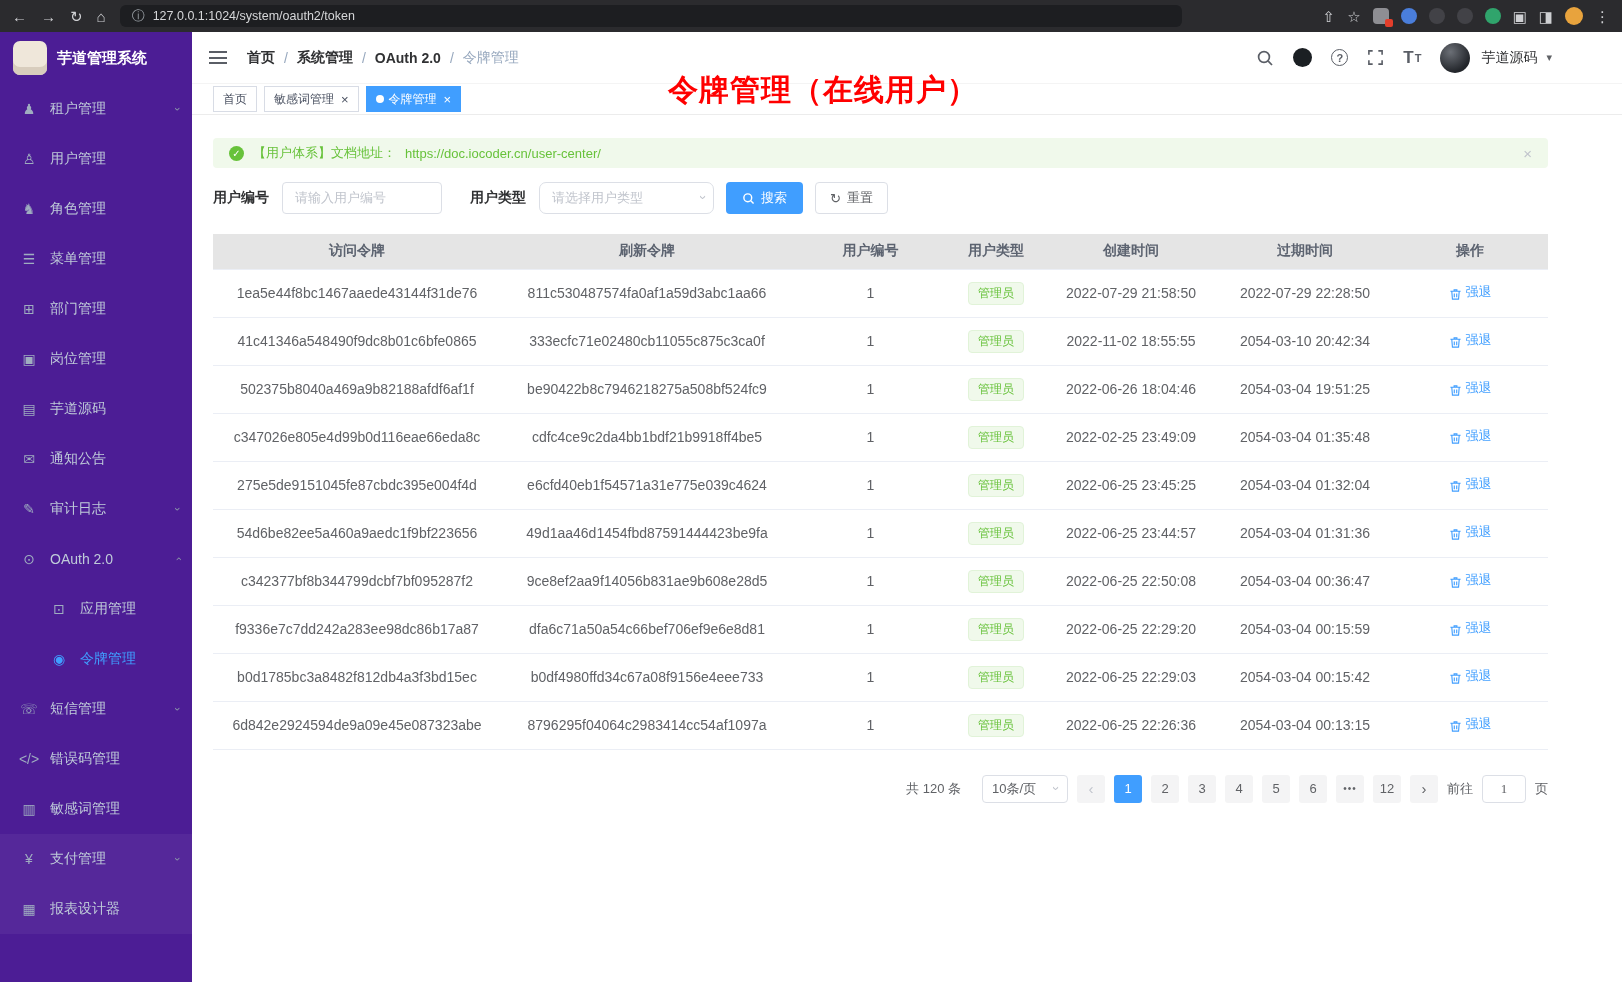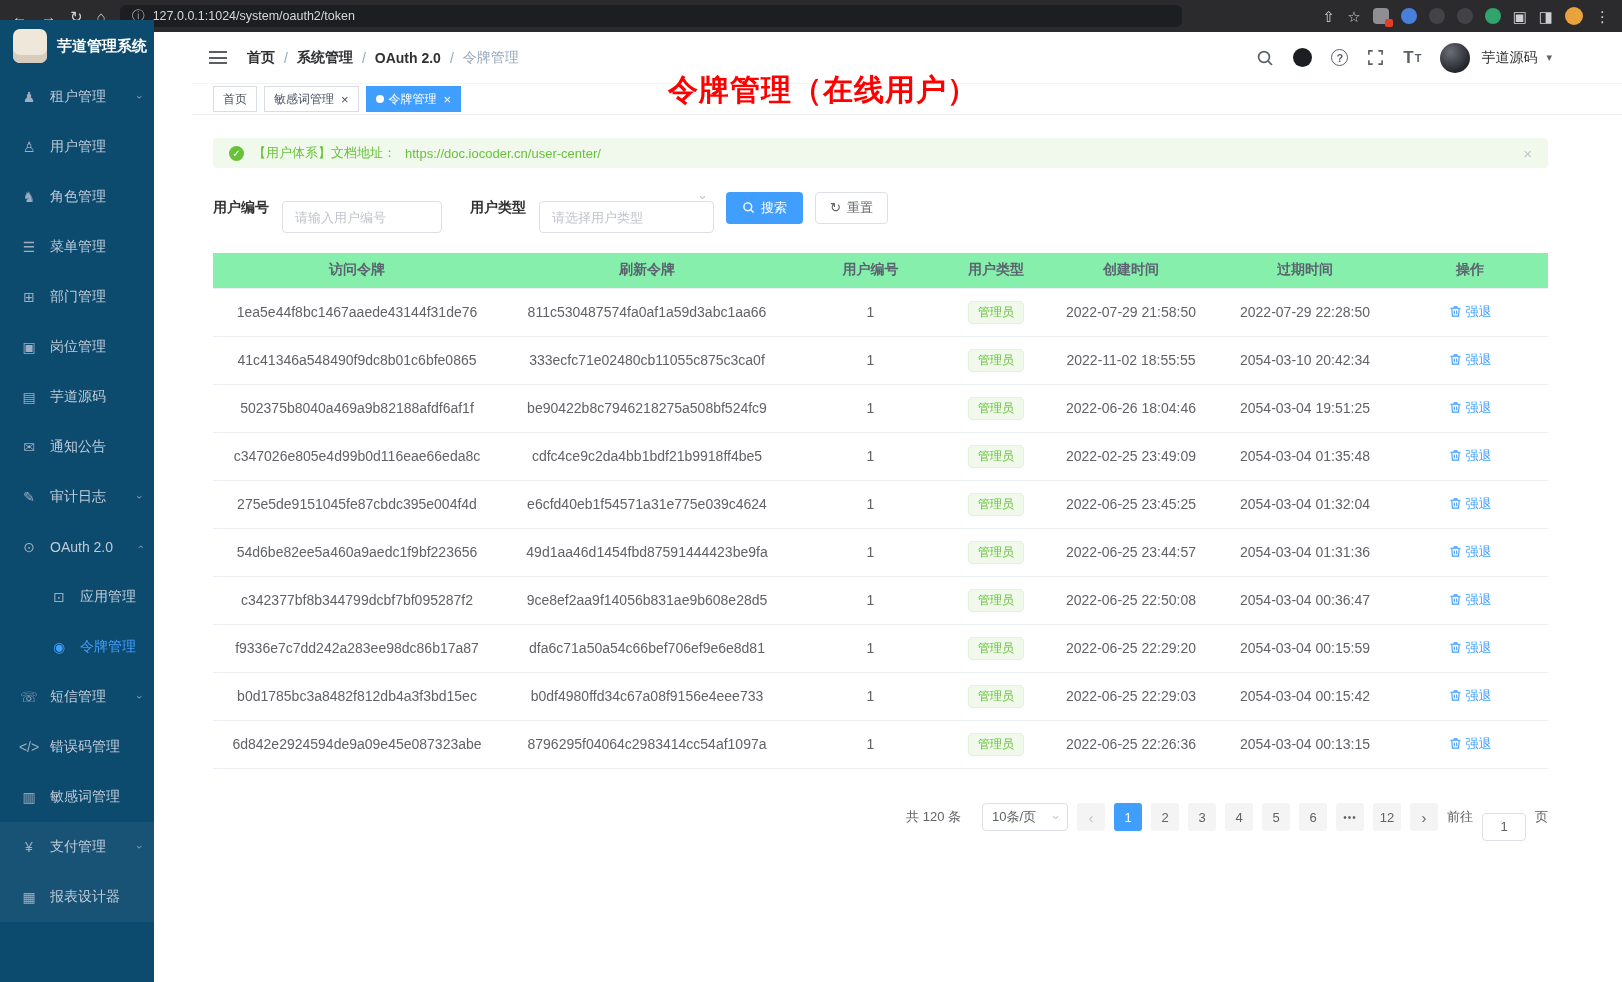--- a/index.html
+++ b/index.html
@@ -2,21 +2,21 @@
 <html><head>
 <meta charset="utf-8">
 <style>
   * { box-sizing: border-box; margin: 0; padding: 0; }
   html,body { width:1622px; height:982px; }
   body {
     font-family: "Liberation Sans", "DejaVu Sans", sans-serif;
     position: relative; overflow: hidden; background:#fff; color:#303133;
   }
   button { font-family: inherit; border:none; cursor:pointer; background:none; }
-  input { font-family: Liberation Sans, sans-serif; outline:none;margin-top:19px; }
+  input { font-family: Liberation Serif, serif; outline:none; }
 
   
   .browser-bar {
     position:absolute; top:0; left:0; width:1622px; height:32px;
     background:#2b2b2e; display:flex; align-items:center; padding:0 12px; gap:14px;
   }
   .bnav { color:#cfd0d3; font-size:15px; line-height:1; cursor:pointer; }
   .url-pill {
     flex:1; max-width:1062px; height:22px; background:#1d1e21; border-radius:6px;
     display:flex; align-items:center; gap:8px; padding:0 12px;
@@ -27,22 +27,22 @@
   .ext { width:16px; height:16px; border-radius:4px; position:relative; display:inline-block; cursor:pointer; }
   .e1 { background:#8e8e93; }
   .e1 .badge { position:absolute; right:-4px; bottom:-3px; width:8px; height:8px; border-radius:2px; background:#e33e2b; }
   .e2 { background:#4a7edb; border-radius:50%; }
   .e3,.e4 { background:#424247; border-radius:50%; }
   .e5 { background:#30a46c; border-radius:50%; }
   .e6 { background:#e8a33d; border-radius:50%; width:18px; height:18px; }
 
   
   .sidebar {
-    position:absolute; top:20px; left:0; width:154px; bottom:0;
-    background:#0c4a6e; overflow:hidden;
+    position:absolute; top:32px; left:0; width:192px; bottom:0;
+    background:#4c1d95; overflow:hidden;
   }
   .logo-row { height:52px; display:flex; align-items:center; gap:10px; padding:0 13px; }
   .logo-avatar { width:34px; height:34px; border-radius:7px; background:#efe7da;
     box-shadow: inset 0 -8px 0 #d8cdbd; flex:none; }
   .logo-title { color:#fff; font-weight:bold; font-size:15px; white-space:nowrap; }
   .menu-item { height:50px; display:flex; align-items:center; padding:0 12px 0 18px;
     color:#bfcbd9; font-size:14px; cursor:pointer; white-space:nowrap; }
   .menu-item.alt { background:rgba(255,255,255,0.05); }
   .mi-icon { width:22px; margin-right:10px; font-size:14px; color:#9fadc0; text-align:center; flex:none; }
   .menu-item.sub { padding-left:48px; }
@@ -98,38 +98,38 @@
     font-size:10px; display:inline-flex; align-items:center; justify-content:center; flex:none; }
   .alert-link { color:#67c23a; text-decoration:none; cursor:pointer; }
   .alert-close { margin-left:auto; color:#c0c4cc; font-size:15px; cursor:pointer; }
 
   .form-row { display:flex; align-items:center; margin-top:14px; font-size:14px; }
   .f-label { font-weight:bold; color:#303133; margin-right:13px; }
   .f-input, .f-select-input { height:32px; border:1px solid #dcdfe6; border-radius:4px;
     padding:0 12px; font-size:13px; color:#606266; background:#fff; }
   .f-input { width:160px; }
   .f-select { position:relative; width:175px; margin-right:0; }
-  .f-select-input { width:100%; padding-right:18px; cursor:pointer; }
+  .f-select-input { width:100%; padding-right:18px; cursor:pointer;border-radius:7px; }
   ::placeholder { color:#c0c4cc; }
   .chev { display:inline-block; transform:rotate(90deg); color:#c0c4cc; font-size:13px; }
   .sel-arrow { position:absolute; right:9px; top:8px; }
   .gap28 { width:28px; }
   .btn-primary { height:32px; background:#409eff; color:#fff; border-radius:4px; padding:0 16px;
     font-size:13px; display:inline-flex; align-items:center; gap:6px; margin-left:12px; }
   .btn-plain { height:32px; background:#fff; color:#606266; border:1px solid #dcdfe6; border-radius:4px;
     padding:0 14px; font-size:13px; display:inline-flex; align-items:center; gap:6px; margin-left:12px; }
 
   
   table { width:100%; border-collapse:collapse; margin-top:20px; font-size:14px; color:#606266; table-layout:fixed; }
-  thead th { background:#86efac; height:35px; font-weight:600; color:#5c6370;
+  thead th { background:#e5e5e5; height:35px; font-weight:600; color:#5c6370;
     border-bottom:1px solid #ebeef5; text-align:center; font-size:14px; }
   tbody td { height:48px; border-bottom:1px solid #ebeef5; text-align:center; overflow:hidden; }
   .tag-success { display:inline-block; background:#f0f9eb; border:1px solid #e1f3d8; color:#67c23a;
     font-size:12px; padding:2px 9px; border-radius:4px; }
-  .action-link { color:#409eff; font-size:13px; display:inline-flex; align-items:center; gap:4px; cursor:pointer; }
+  .action-link { color:#409eff; font-size:13px; display:inline-flex; align-items:flex-end; gap:4px; cursor:pointer; }
   .a-icon { display:inline-flex; }
 
   
   .pagination { display:flex; align-items:center; justify-content:flex-end; margin-top:25px;
     font-size:13px; color:#606266; gap:9px; }
   .pg-total { margin-right:12px; }
   .pg-size { width:86px; height:28px; border:1px solid #dcdfe6; border-radius:4px; display:flex;
     align-items:center; justify-content:space-between; padding:0 9px; cursor:pointer; background:#fff; }
   .pg-pages { display:flex; align-items:center; gap:9px; }
   .pg-btn { min-width:28px; height:28px; background:#f4f4f5; border-radius:3px; display:inline-flex;

